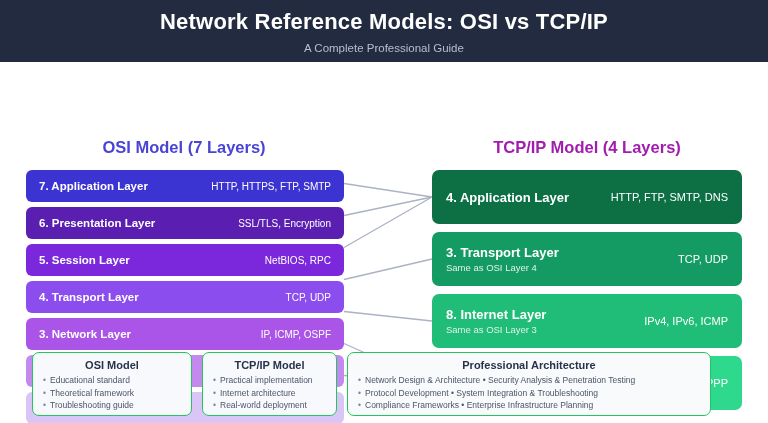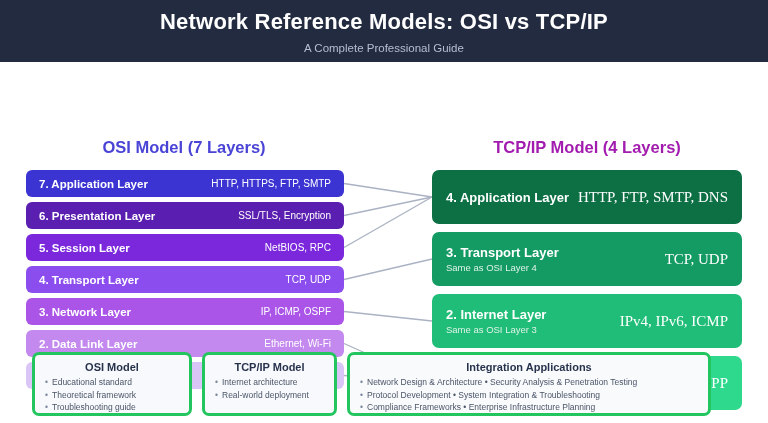--- a/index.html
+++ b/index.html
@@ -46,51 +46,51 @@
   .links { position:absolute; left:0; top:0; width:768px; height:361px; }
 
   
   .osi-stack { position:absolute; left:26px; top:108px; width:318px; }
   .osi-row {
     height:27px;
     margin-bottom:5px;
     border-radius:6px;
     display:flex; align-items:center;
     justify-content:space-between;
-    padding:8px 13px;
+    padding:16px 13px;
   }
   .osi-name { font-size:11.5px; font-weight:bold; }
   .osi-proto { font-size:10px; }
 
   
   .tcp-stack { position:absolute; left:432px; top:108px; width:310px; }
   .tcp-row {
     height:54px;
     margin-bottom:8px;
     border-radius:7px;
     display:flex; align-items:center;
     justify-content:space-between;
     padding:8px 14px;
   }
   .tcp-left { display:flex; flex-direction:column; gap:2px; }
   .tcp-name { font-size:13px; font-weight:bold; color:#ffffff; }
   .tcp-note { font-size:9.5px; color:#dff3e8; }
-  .tcp-proto { font-size:15px; color:#ffffff; text-align:right;font-family:Liberation Serif, serif; }
+  .tcp-proto { font-size:11px; color:#ffffff; text-align:right; }
 
   
   .cards {
     position:absolute; left:0; top:352px;
     width:768px; height:71px;
     display:flex; gap:10px;
     padding:0 32px;
     align-items:flex-start;
   }
   .card {
     background:#f8f9fc;
-    border:3px solid #22c55e;
+    border:1px solid #22c55e;
     border-radius:7px;
     padding:6px 10px 7px 10px;
     height:64px;
   }
   .card.osi-card { width:160px; }
   .card.tcp-card { width:135px; }
   .card.pro-card { width:calc(100% - 340px); background:#f9fafc; }
   .card-title {
     font-size:11px; font-weight:bold;
     color:#27334d;
@@ -174,21 +174,21 @@
       </div>
       <div class="tcp-row" style="background: rgb(20, 154, 99);">
         <span class="tcp-left">
           <span class="tcp-name">3. Transport Layer</span>
           <span class="tcp-note">Same as OSI Layer 4</span>
         </span>
         <span class="tcp-proto">TCP, UDP</span>
       </div>
       <div class="tcp-row" style="background: rgb(31, 189, 119);">
         <span class="tcp-left">
-          <span class="tcp-name">2. Internet Layer</span>
+          <span class="tcp-name">8. Internet Layer</span>
           <span class="tcp-note">Same as OSI Layer 3</span>
         </span>
         <span class="tcp-proto">IPv4, IPv6, ICMP</span>
       </div>
       <div class="tcp-row" style="background: rgb(46, 217, 141);">
         <span class="tcp-left">
           <span class="tcp-name">1. Network Access Layer</span>
           <span class="tcp-note">Combines OSI Layers 1, 2</span>
         </span>
         <span class="tcp-proto">Ethernet, Wi-Fi, PPP</span>
@@ -201,25 +201,26 @@
       <div class="card-title">OSI Model</div>
       <ul class="card-list">
         <li>Educational standard</li>
         <li>Theoretical framework</li>
         <li>Troubleshooting guide</li>
       </ul>
     </div>
     <div class="card tcp-card">
       <div class="card-title">TCP/IP Model</div>
       <ul class="card-list">
+        <li>Practical implementation</li>
         <li>Internet architecture</li>
         <li>Real-world deployment</li>
       </ul>
     </div>
     <div class="card pro-card">
-      <div class="card-title">Integration Applications</div>
+      <div class="card-title">Professional Architecture</div>
       <ul class="card-list">
         <li>Network Design &amp; Architecture • Security Analysis &amp; Penetration Testing</li>
         <li>Protocol Development • System Integration &amp; Troubleshooting</li>
         <li>Compliance Frameworks • Enterprise Infrastructure Planning</li>
       </ul>
     </div>
   </div>
 
 </body></html>

